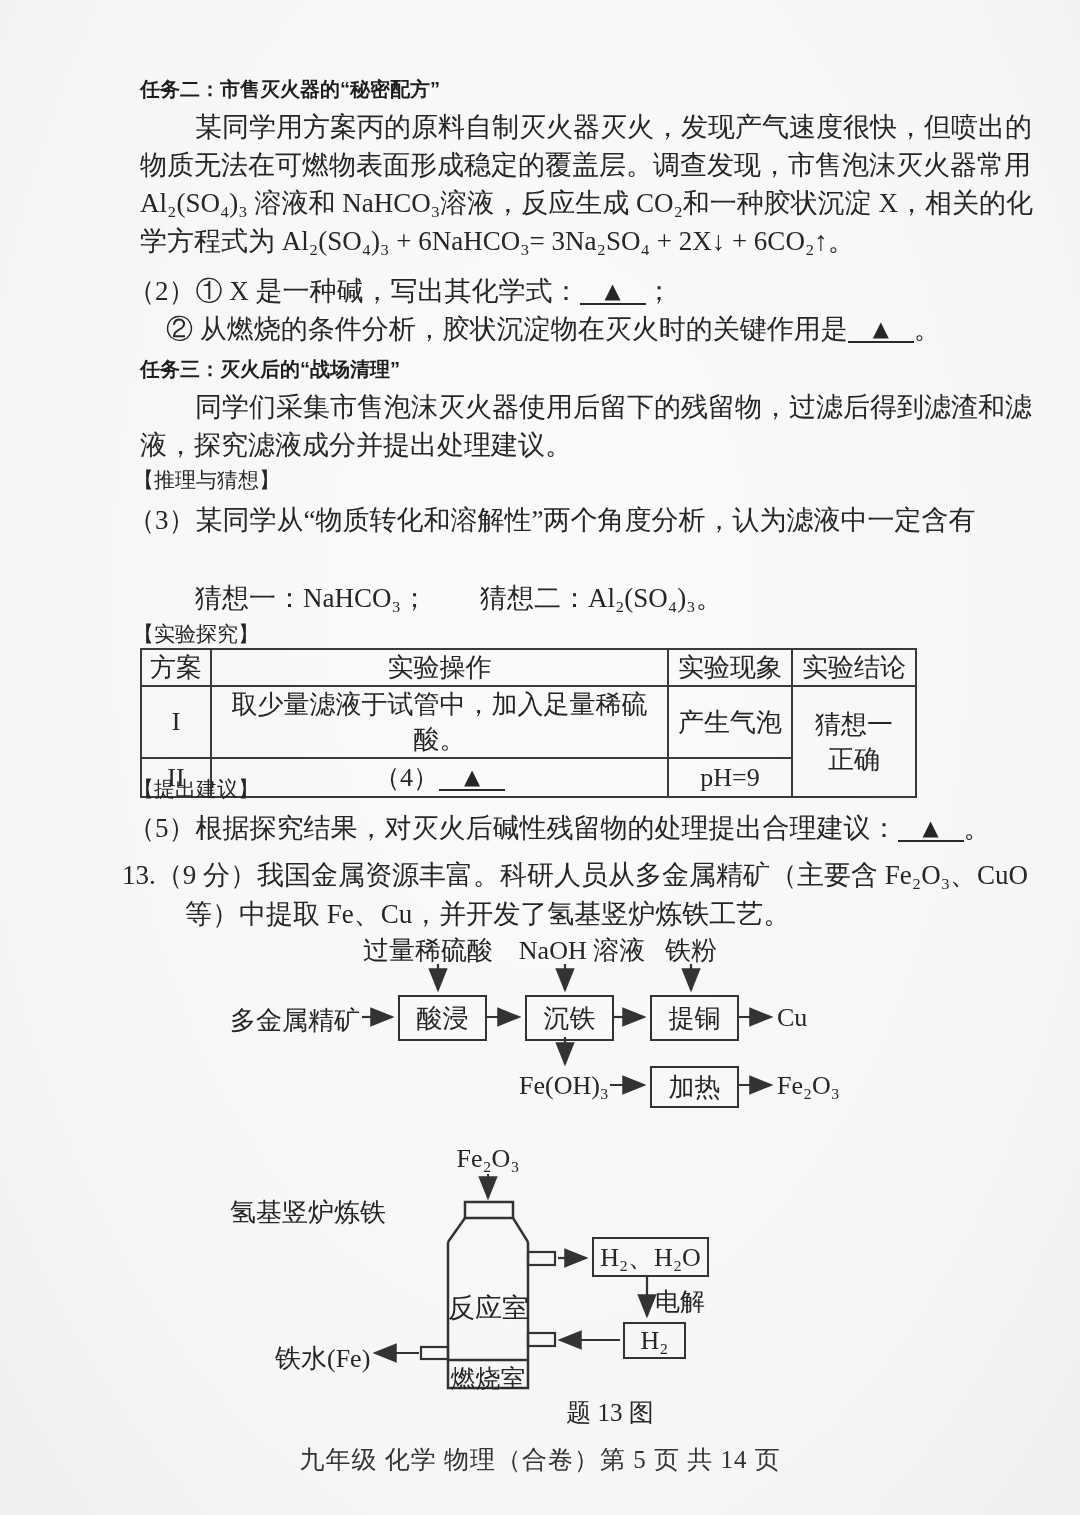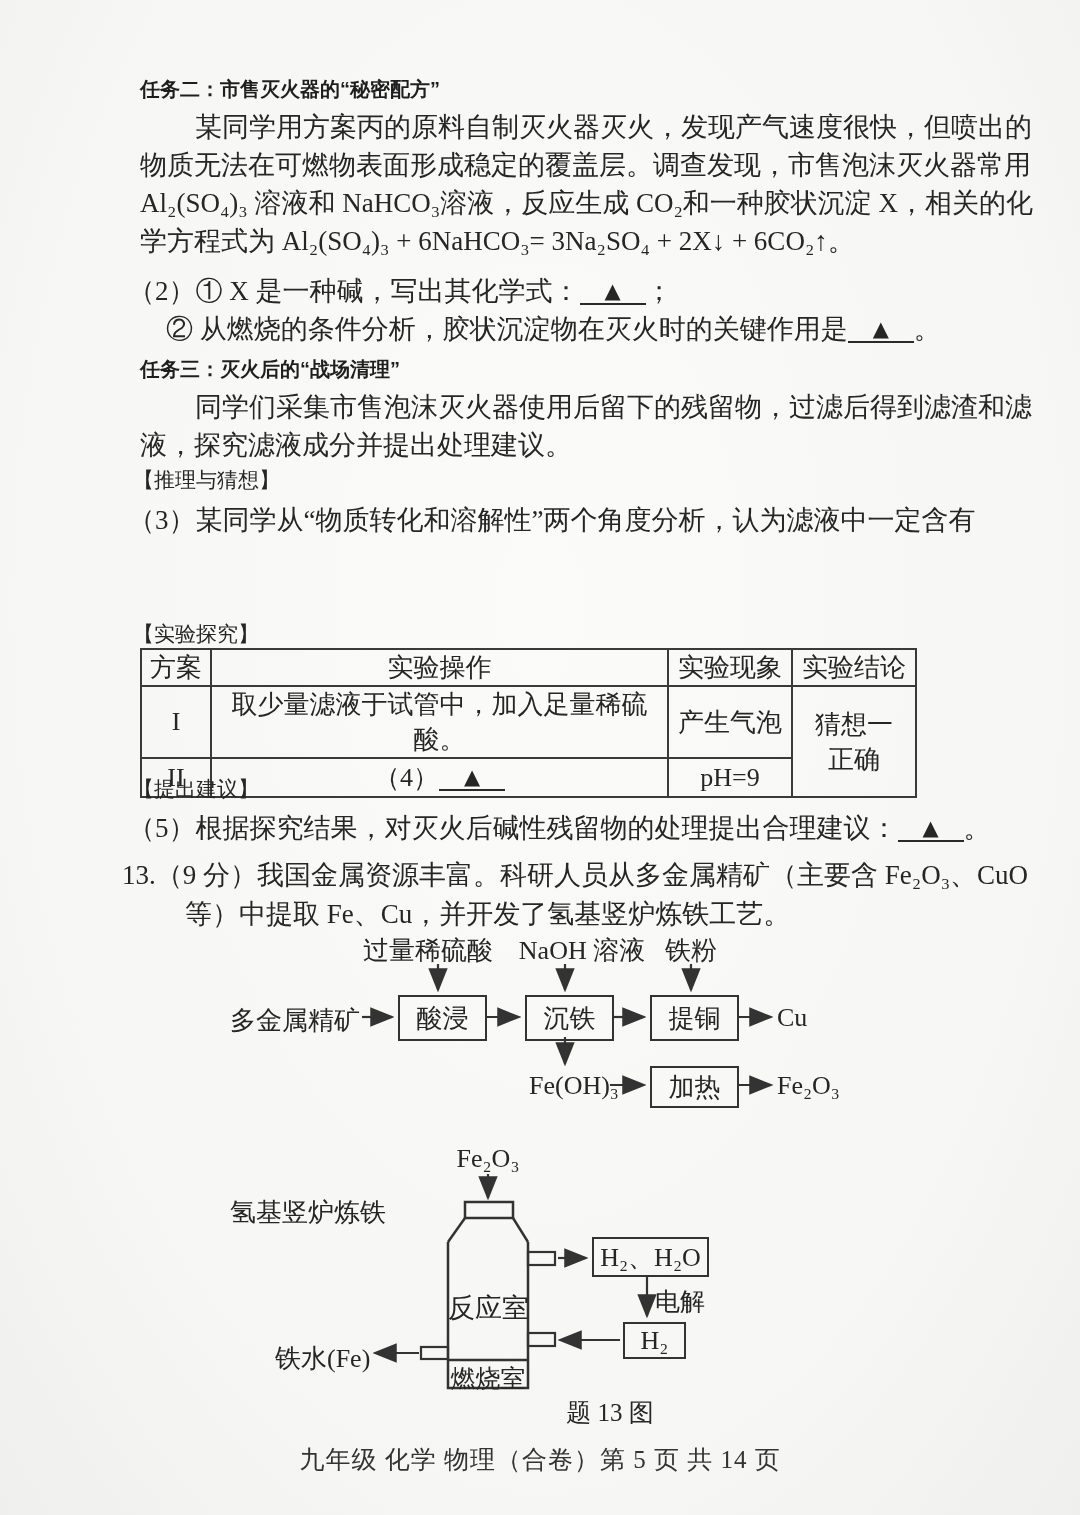--- a/index.html
+++ b/index.html
@@ -59,20 +59,23 @@
   <div class="abs h-bold" style="left:140px; top:352px;">任务三：灭火后的“战场清理”</div>
 
   <div class="abs" style="left:140px; top:388px;">
     <div class="line" style="padding-left:55px;">同学们采集市售泡沫灭火器使用后留下的残留物，过滤后得到滤渣和滤</div>
     <div class="line">液，探究滤液成分并提出处理建议。</div>
   </div>
 
   <div class="abs bracket" style="left:133px; top:462px;">【推理与猜想】</div>
 
   <div class="abs line" style="left:128px; top:501px;">（3）某同学从“物质转化和溶解性”两个角度分析，认为滤液中一定含有</div>
+  <div class="abs line" style="left:195px; top:579px;">
+    <span>猜想一：NaHCO₃；</span><span style="margin-left:52px;">猜想二：Al₂(SO₄)₃。</span>
+  </div>
 
   <div class="abs bracket" style="left:133px; top:616px;">【实验探究】</div>
 
   <table class="exam-table abs" style="left:140px; top:648px; width:775px;">
     <colgroup>
         <col style="width:70px">
         <col style="width:457px">
         <col style="width:124px">
         <col style="width:124px">
       </colgroup>
@@ -130,21 +133,21 @@
       <line x1="517" y1="157" x2="551" y2="157" stroke-width="2.2" marker-end="url(#ah)"></line>
     </svg>
     <div class="dlabel" style="left:143px; top:5px; width:130px; text-align:center;">过量稀硫酸</div>
     <div class="dlabel" style="left:297px; top:5px; width:130px; text-align:center;">NaOH 溶液</div>
     <div class="dlabel" style="left:436px; top:5px; width:70px; text-align:center;">铁粉</div>
     <div class="dlabel" style="left:10px; top:75px;">多金属精矿</div>
     <div class="diagram-box" style="left:178px; top:67px; width:85px; height:42px;">酸浸</div>
     <div class="diagram-box" style="left:305px; top:67px; width:85px; height:42px;">沉铁</div>
     <div class="diagram-box" style="left:430px; top:67px; width:85px; height:42px;">提铜</div>
     <div class="dlabel" style="left:557px; top:75px;">Cu</div>
-    <div class="dlabel" style="left:309px; top:143px; width:90px; text-align:left;">Fe(OH)₃</div>
+    <div class="dlabel" style="left:299px; top:143px; width:90px; text-align:left;">Fe(OH)₃</div>
     <div class="diagram-box" style="left:430px; top:138px; width:85px; height:38px;">加热</div>
     <div class="dlabel" style="left:557px; top:143px;">Fe₂O₃</div>
   </div>
 
   <div class="abs" style="left:220px; top:1140px; width:560px; height:292px;">
     <svg width="560" height="292" style="position:absolute; left:0; top:0;">
       <defs>
         <marker id="ah2" viewBox="0 0 10 8" markerWidth="11" markerHeight="9" refX="9" refY="4" orient="auto">
           <path d="M0,0 L10,4 L0,8 z" fill="#333" stroke="none"></path>
         </marker>

